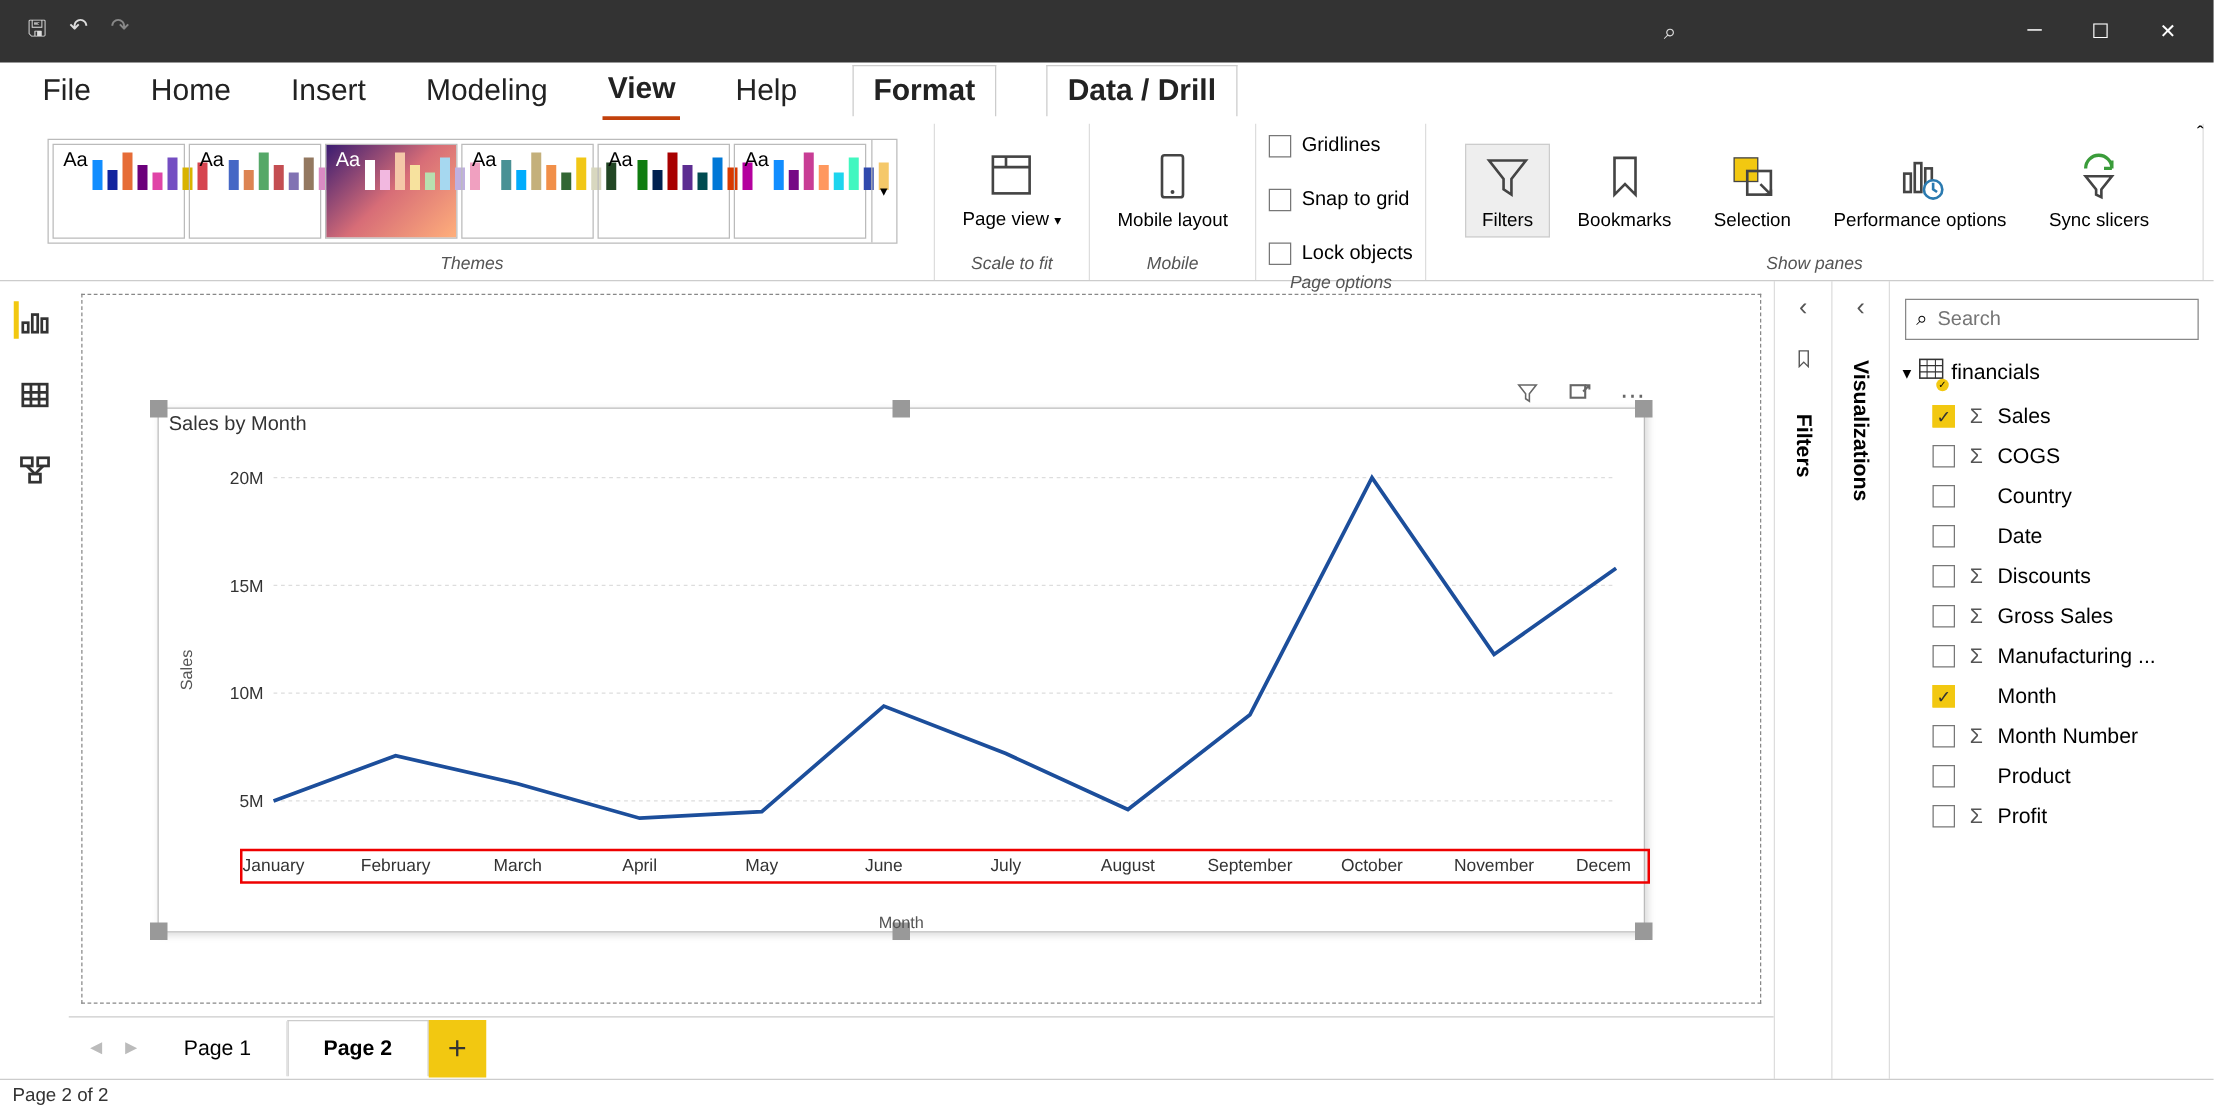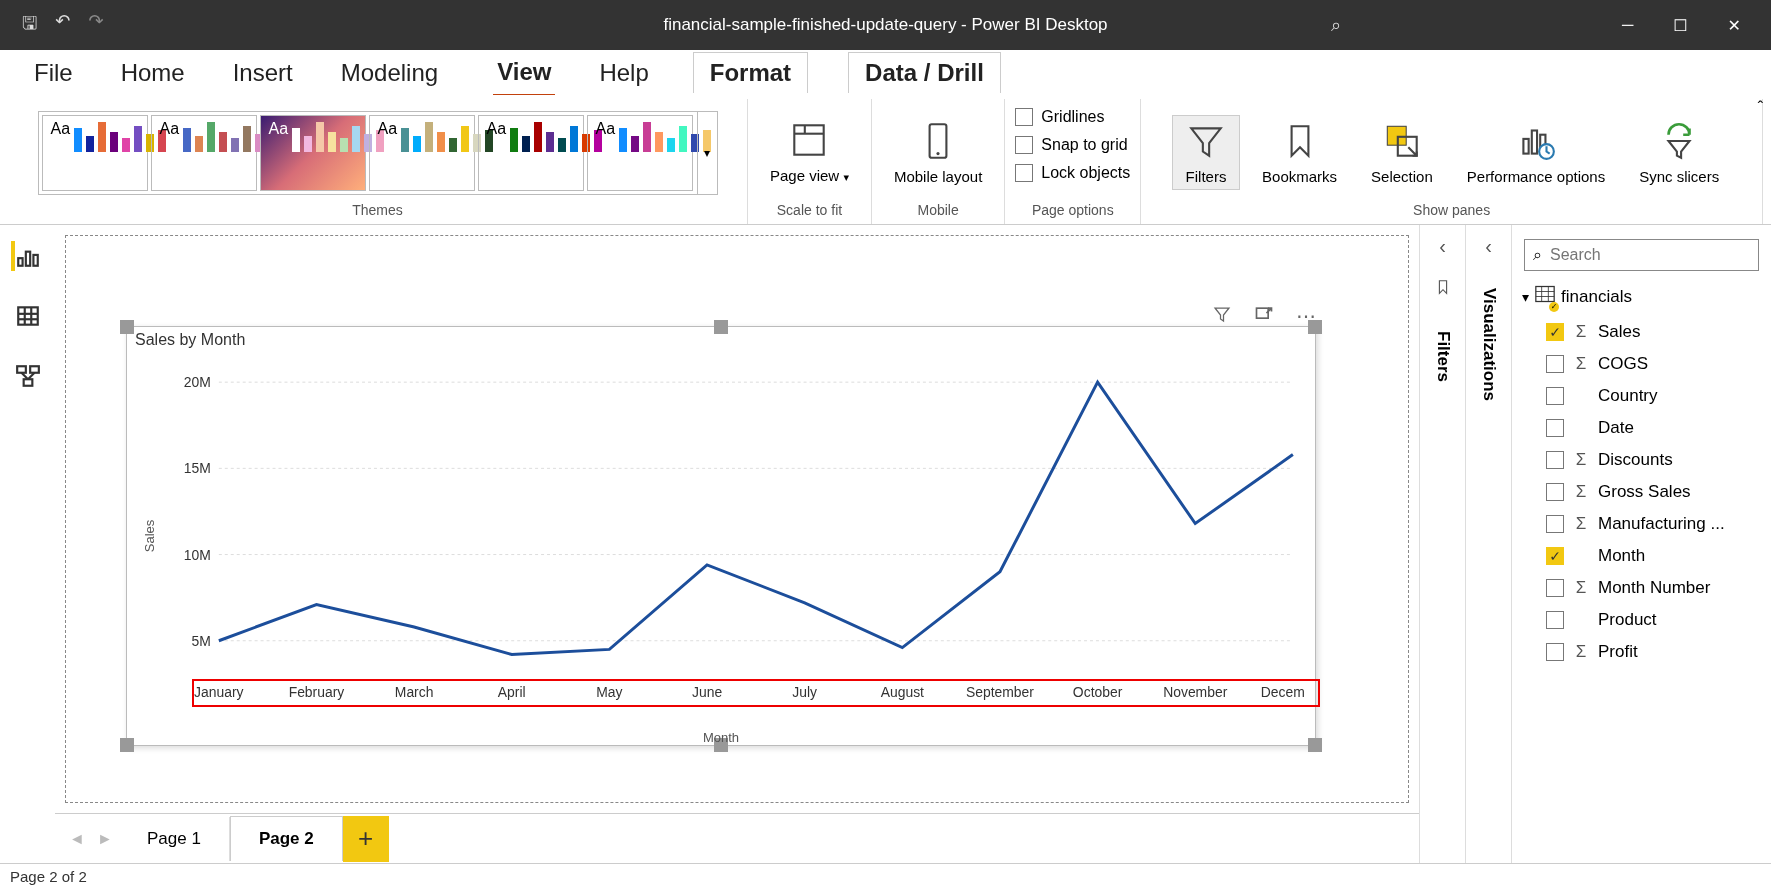--- a/index.html
+++ b/index.html
@@ -10,28 +10,28 @@
 .titlebar .qat { display: flex; gap: 18px; padding-left: 22px; }
 .titlebar .qat span { font-size: 18px; color: #ddd; cursor: pointer; }
 .titlebar .title { position: absolute; left: 50%; transform: translateX(-50%); font-size: 17px; font-weight: 400; }
 .titlebar .winctl { position: absolute; right: 0; display: flex; gap: 40px; padding-right: 30px; align-items: center; }
 .titlebar .winctl span { font-size: 16px; cursor: pointer; }
 .titlebar .search-ic { position:absolute; right:430px; font-size:18px; color:#ddd;}
 
 
 .tabs { height: 45px; display: flex; align-items: center; padding-left: 30px; gap: 40px; border-bottom: 0; }
 .tabs .tab { font-size: 24px; padding: 8px 4px; cursor: pointer; color: #222; }
-.tabs .tab.active { border-bottom: 1px solid #c2410c; font-weight:600;margin-left:11px; }
+.tabs .tab.active { border-bottom: 3px solid #c2410c; font-weight:600; }
 .tabs .tab.exposed { background: #fff; border: 1px solid #ccc; border-bottom: none; padding: 6px 16px; font-weight:600; }
 
 
 .ribbon { height: 130px; border-bottom: 1px solid #ccc; display: flex; align-items: stretch; padding: 4px 8px 0 8px; }
 .ribbon .group { display: flex; flex-direction: column; align-items: center; justify-content: space-between; border-right: 1px solid #ddd; padding: 6px 10px 4px 10px; }
 .ribbon .group:last-child { border-right: none; }
-.ribbon .group-label { font-size: 14px; color: #555; padding: 2px 0; }
+.ribbon .group-label { font-size: 14px; color: #555; padding: 2px 0; font-style: italic; }
 .ribbon .group-body { flex: 1; display: flex; align-items: center; gap: 10px; }
 
 .theme-gallery { border: 1px solid #bbb; padding: 3px 24px 3px 3px; position: relative; display:flex; gap:3px;}
 .theme-gallery .expand { position:absolute; right:0; top:0; bottom:0; width:20px; border-left:1px solid #bbb; display:flex; align-items:center; justify-content:center; font-size:12px;}
 .theme { width:106px; height:76px; border:1px solid #bbb; padding:4px; display:flex; flex-direction:row; justify-content:space-between; cursor:pointer; }
 .theme .aa { font-size:16px; text-align:left; padding-left:4px;}
 .theme .bars { display:flex; align-items:flex-end; gap:4px; height:32px; padding-left:4px;}
 .theme .bars span { width:8px; }
 .theme.selected { background: linear-gradient(135deg,#3a1c71,#d76d77,#ffaf7b); }
 .theme.selected .aa{ color:#fff;}
@@ -98,21 +98,20 @@
 </style>
 </head>
 <body>
 
 <div class="titlebar">
   <div class="qat">
     <span>🖫</span>
     <span>↶</span>
     <span style="opacity:.5">↷</span>
   </div>
-  <div class="title">financial-sample-finished-update-query - Power BI Desktop</div>
   <span class="search-ic">⌕</span>
   <div class="winctl">
     <span>─</span>
     <span>☐</span>
     <span>✕</span>
   </div>
 </div>
 
 <div class="tabs" id="tabs">
     <div class="tab">File</div>
@@ -240,21 +239,21 @@
             </svg>
           </div>
         <div class="lbl">Mobile
 layout</div>
       </div>
     </div>
     <div class="group-label">Mobile</div>
   </div>
 
   <div class="group">
-    <div class="group-body" style="flex-direction:column; align-items:flex-start; gap:4px;">
+    <div class="group-body" style="flex-direction:column; align-items:flex-start; gap:19px;">
       <div class="chk-row">
           <div class="box"></div>
           <span>Gridlines</span>
         </div>
       <div class="chk-row">
           <div class="box"></div>
           <span>Snap to grid</span>
         </div>
       <div class="chk-row">
           <div class="box"></div>

